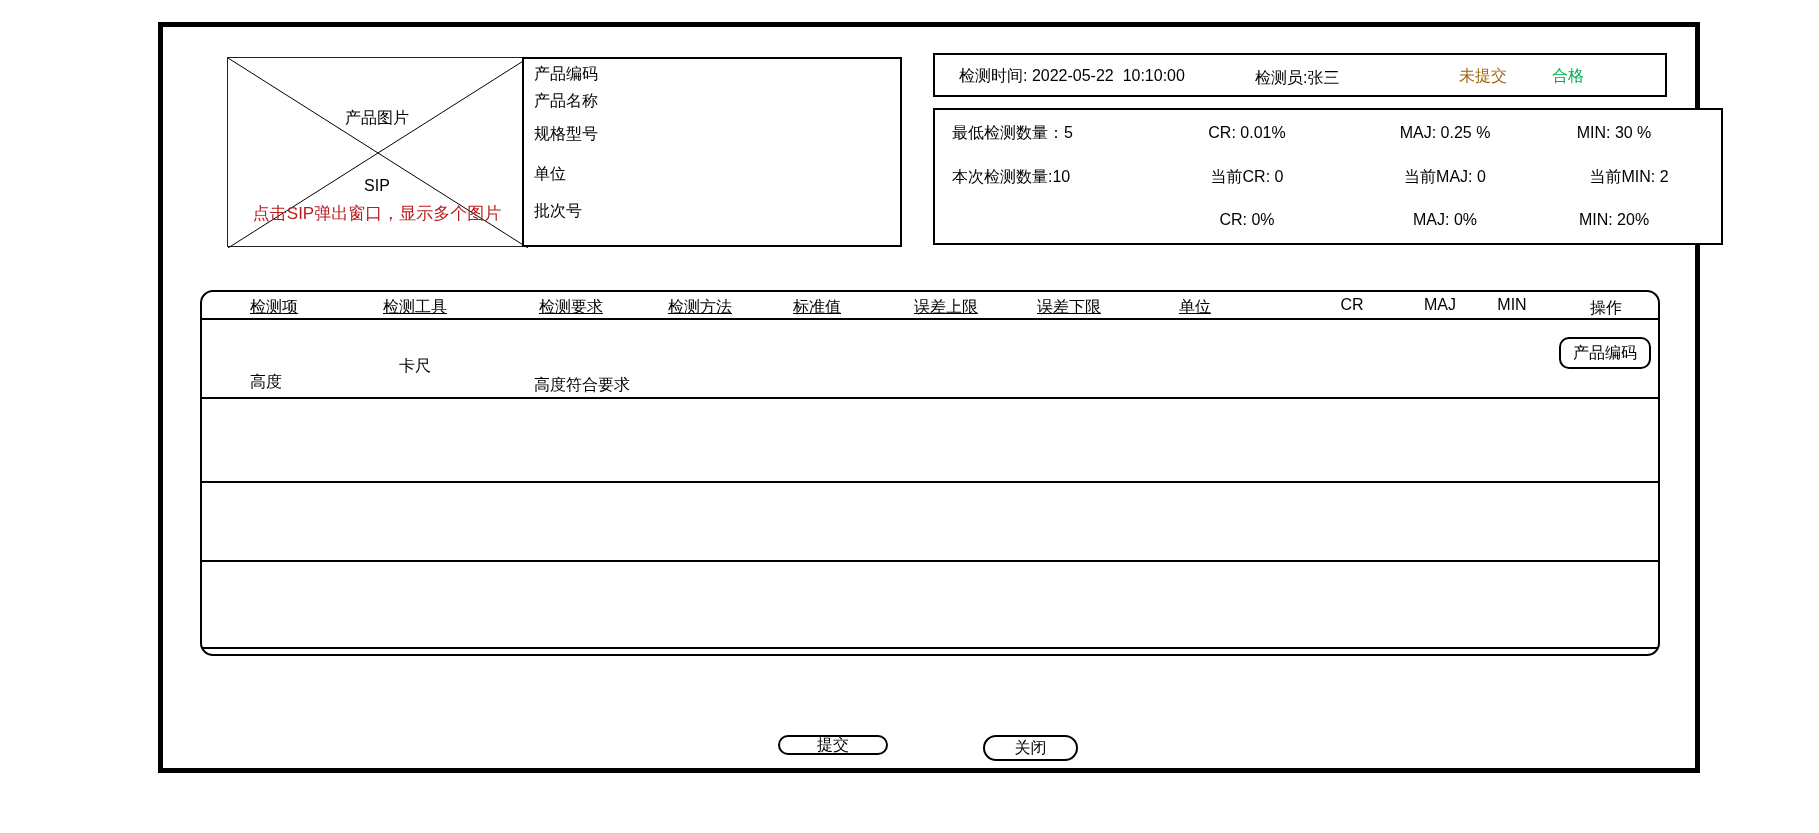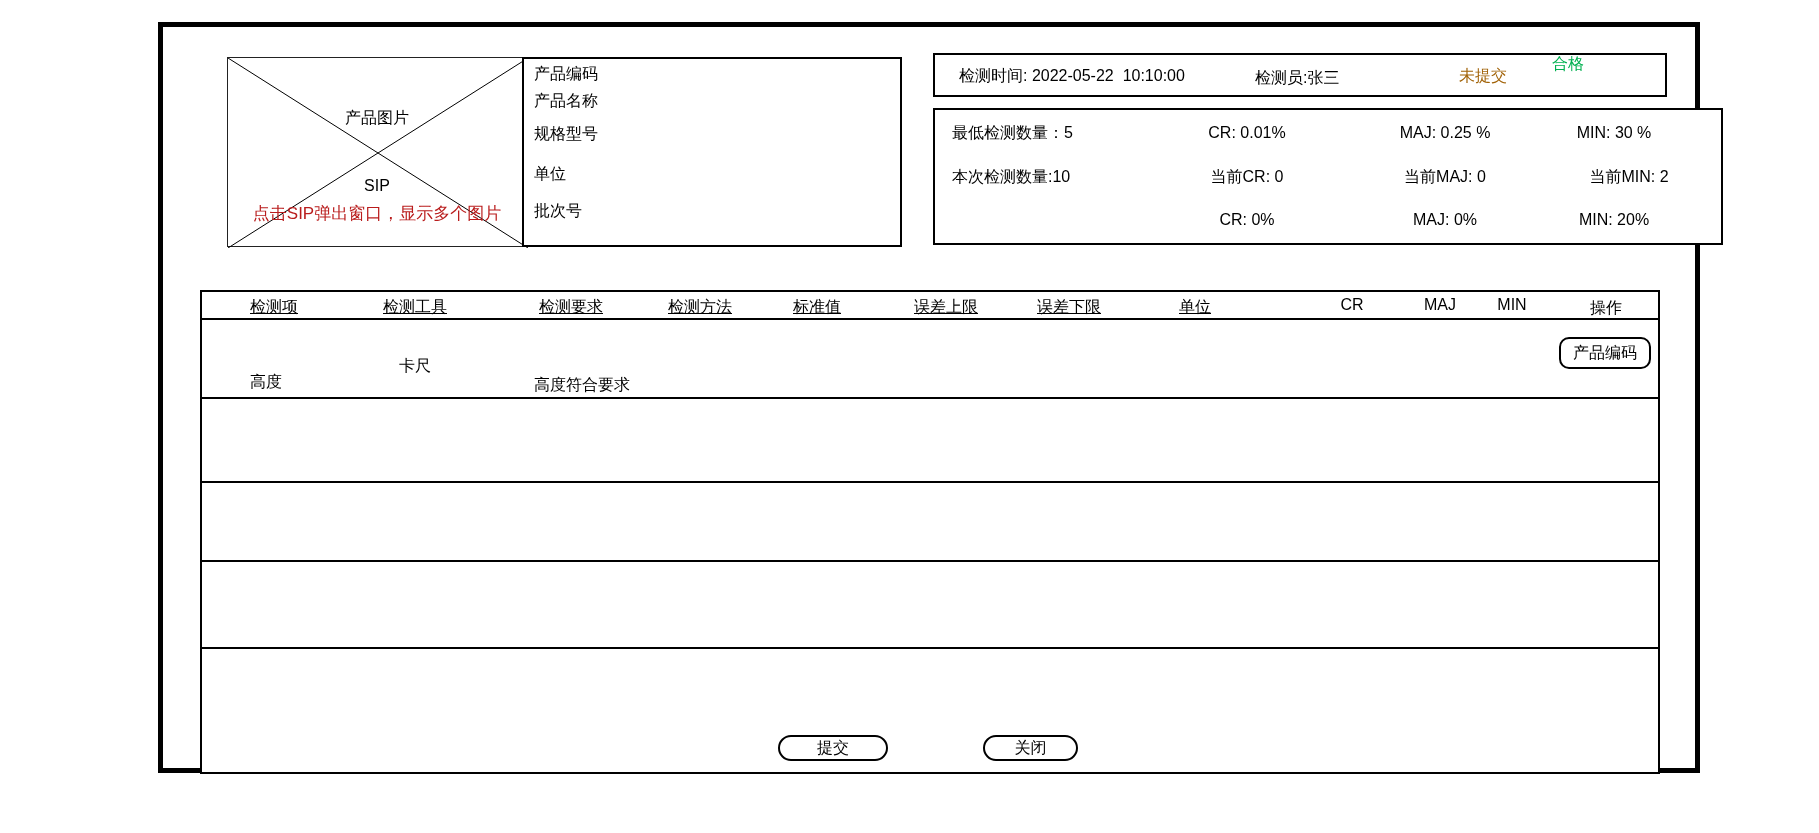--- a/index.html
+++ b/index.html
@@ -44,41 +44,41 @@
     <div class="abs txt" style="left:10px;top:32px;">产品名称</div>
     <div class="abs txt" style="left:10px;top:65px;">规格型号</div>
     <div class="abs txt" style="left:10px;top:105px;">单位</div>
     <div class="abs txt" style="left:10px;top:142px;">批次号</div>
   </div>
 
   <div class="abs box" style="left:933px;top:53px;width:734px;height:44px;">
     <div class="abs txt" style="left:24px;top:11px;"><span>检测时间: </span><span>2022-05-22  10:10:00</span></div>
     <div class="abs txt" style="left:320px;top:13px;">检测员:张三</div>
     <div class="abs txt soft-red" style="left:524px;top:11px;">未提交</div>
-    <div class="abs txt green" style="left:617px;top:0;font-family:Liberation Mono, monospace;">合格</div>
+    <div class="abs txt green" style="left:617px;top:11px;">合格</div>
   </div>
 
   <div class="abs box" style="left:933px;top:108px;width:790px;height:137px;">
 
     <div class="abs txt" style="left:17px;top:13px;">最低检测数量：5</div>
     <div class="abs txt ctr" style="left:312px;top:13px;">CR: 0.01%</div>
     <div class="abs txt ctr" style="left:510px;top:13px;text-align:right;">MAJ: 0.25 %</div>
     <div class="abs txt ctr" style="left:679px;top:13px;">MIN: 30 %</div>
 
     <div class="abs txt" style="left:17px;top:57px;">本次检测数量:10</div>
     <div class="abs txt ctr" style="left:312px;top:57px;">当前CR: 0</div>
     <div class="abs txt ctr" style="left:510px;top:57px;">当前MAJ: 0</div>
     <div class="abs txt ctr" style="left:694px;top:57px;">当前MIN: 2</div>
 
     <div class="abs txt ctr" style="left:312px;top:100px;">CR: 0%</div>
     <div class="abs txt ctr" style="left:510px;top:100px;">MAJ: 0%</div>
     <div class="abs txt ctr" style="left:679px;top:100px;">MIN: 20%</div>
   </div>
 
-  <div class="abs box" style="left:200px;top:290px;width:1460px;height:484px;">
+  <div class="abs box" style="left:200px;top:290px;width:1460px;height:366px;border-radius:13px;">
 
     <div class="abs txt ctr hdr-u" style="left:72px;top:5px;">检测项</div>
     <div class="abs txt ctr hdr-u" style="left:213px;top:5px;">检测工具</div>
     <div class="abs txt ctr hdr-u" style="left:369px;top:5px;">检测要求</div>
     <div class="abs txt ctr hdr-u" style="left:498px;top:5px;">检测方法</div>
     <div class="abs txt ctr hdr-u" style="left:615px;top:5px;">标准值</div>
     <div class="abs txt ctr hdr-u" style="left:744px;top:5px;">误差上限</div>
     <div class="abs txt ctr hdr-u" style="left:867px;top:5px;">误差下限</div>
     <div class="abs txt ctr hdr-u" style="left:993px;top:5px;">单位</div>
     <div class="abs txt ctr" style="left:1150px;top:3px;">CR</div>
@@ -94,16 +94,16 @@
       <div class="abs txt" style="left:332px;top:55px;">高度符合要求</div>
       <div class="pill defect-btn" style="left:1357px;top:17px;width:92px;height:32px;">产品编码</div>
     </div>
 
     <div class="sep" style="top:105px;"></div>
     <div class="sep" style="top:189px;"></div>
     <div class="sep" style="top:268px;"></div>
     <div class="sep" style="top:355px;"></div>
   </div>
 
-  <button class="pill" style="left:778px;top:735px;width:110px;height:26px;">提交</button>
+  <button class="pill" style="left:778px;top:735px;width:110px;height:20px;">提交</button>
   <button class="pill" style="left:983px;top:735px;width:95px;height:26px;">关闭</button>
 
 </div>
 
 </body></html>

